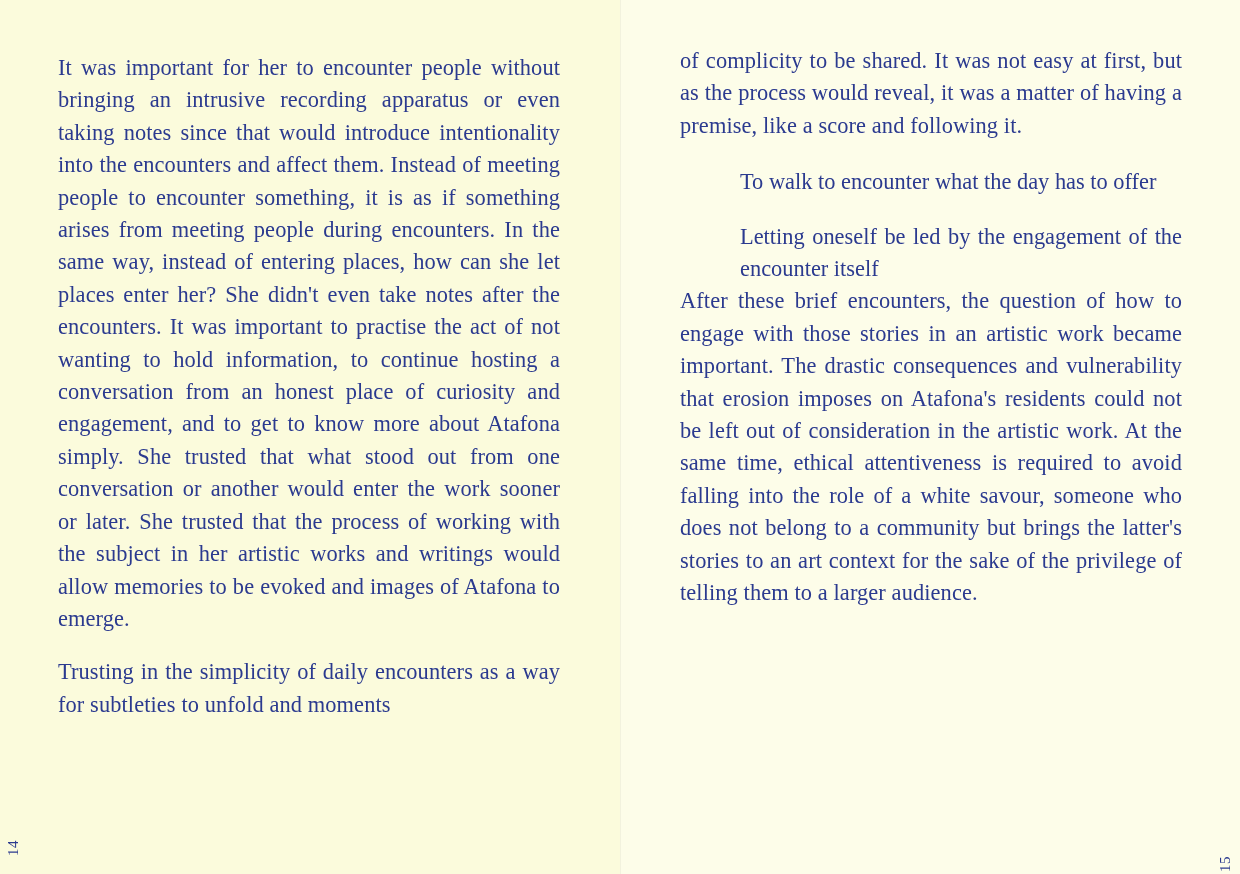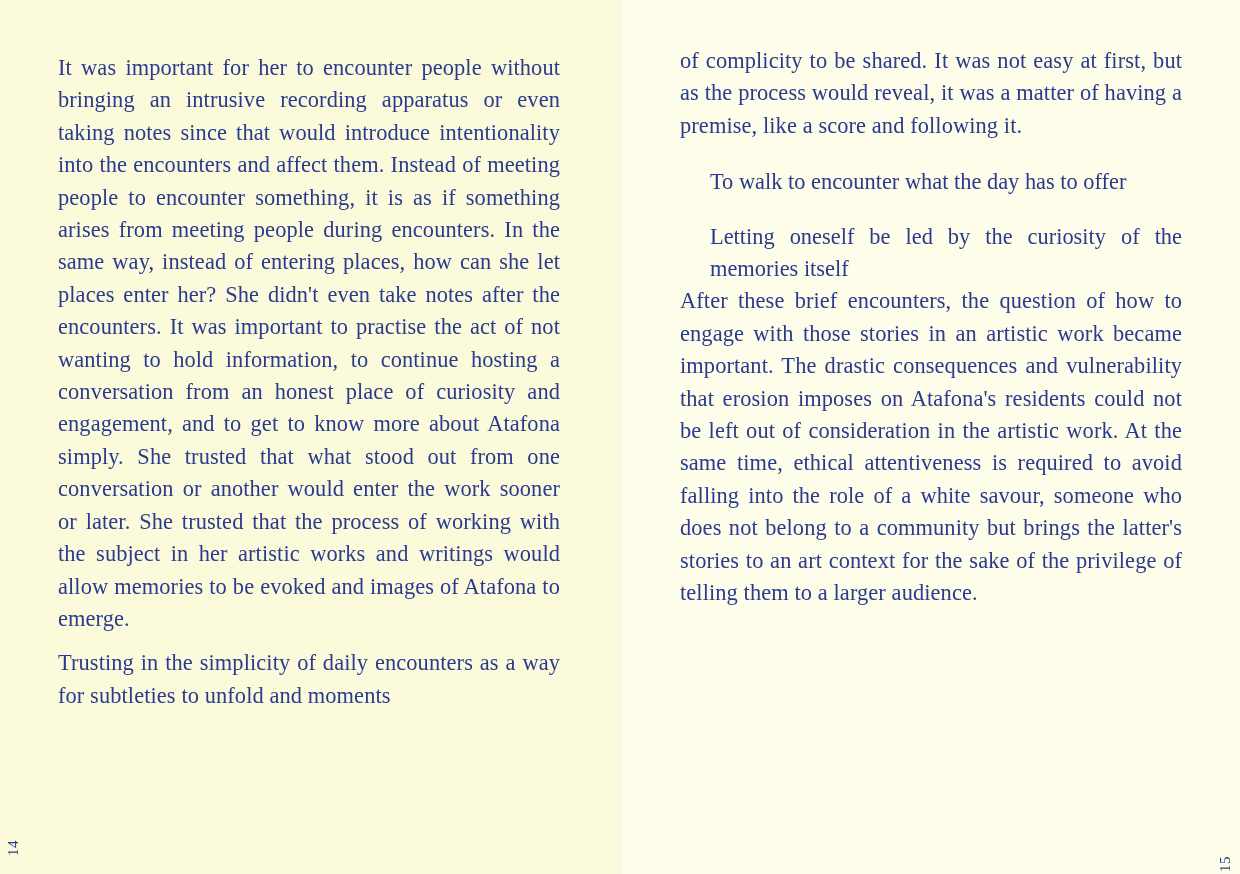--- a/index.html
+++ b/index.html
@@ -49,24 +49,24 @@
     font-size: 22.4px;
     line-height: 32.4px;
     text-align: justify;
     text-justify: inter-word;
     -webkit-hyphens: none;
     hyphens: none;
     color: #2b3a8f;
     letter-spacing: 0.1px;
   }
   p.spaced {
-    margin-top: 12px;
+    margin-top: 21px;
   }
   .verse {
-    margin: 22px 0 0 30px;
+    margin: 22px 0 0 60px;
     font-size: 22.4px;
     line-height: 32.4px;
     text-align: justify;
     color: #2b3a8f;
   }
   .verse.first {
     margin-top: 24px;
   }
   .verse-last {
     margin-bottom: 22px;
@@ -97,21 +97,21 @@
   <div class="page page-left">
     <p>It was important for her to encounter people without bringing an intrusive recording apparatus or even taking notes since that would introduce intentionality into the encounters and affect them. Instead of meeting people to encounter something, it is as if something arises from meeting people during encounters. In the same way, instead of entering places, how can she let places enter her? She didn't even take notes after the encounters. It was important to practise the act of not wanting to hold information, to continue hosting a conversation from an honest place of curiosity and engagement, and to get to know more about Atafona simply. She trusted that what stood out from one conversation or another would enter the work sooner or later. She trusted that the process of working with the subject in her artistic works and writings would allow memories to be evoked and images of Atafona to emerge.</p>
     <p class="spaced">Trusting in the simplicity of daily encounters as a way for subtleties to unfold and moments</p>
     <div class="folio folio-left">14</div>
   </div>
 
   <div class="page page-right">
     <p>of complicity to be shared. It was not easy at first, but as the process would reveal, it was a matter of having a premise, like a score and following it.</p>
 
     <div class="verse first">To walk to encounter what the day has to offer</div>
-    <div class="verse">Letting oneself be led by the curiosity of the memories itself</div>
+    <div class="verse">Letting oneself be led by the engagement of the encounter itself</div>
 
     <p>After these brief encounters, the question of how to engage with those stories in an artistic work became important. The drastic consequences and vulnerability that erosion imposes on Atafona's residents could not be left out of consideration in the artistic work. At the same time, ethical attentiveness is required to avoid falling into the role of a white savour, someone who does not belong to a community but brings the latter's stories to an art context for the sake of the privilege of telling them to a larger audience.</p>
 
     <div class="folio folio-right">15</div>
   </div>
 
   <div class="gutter-shadow"></div>
 </div>
 
 </body></html>

